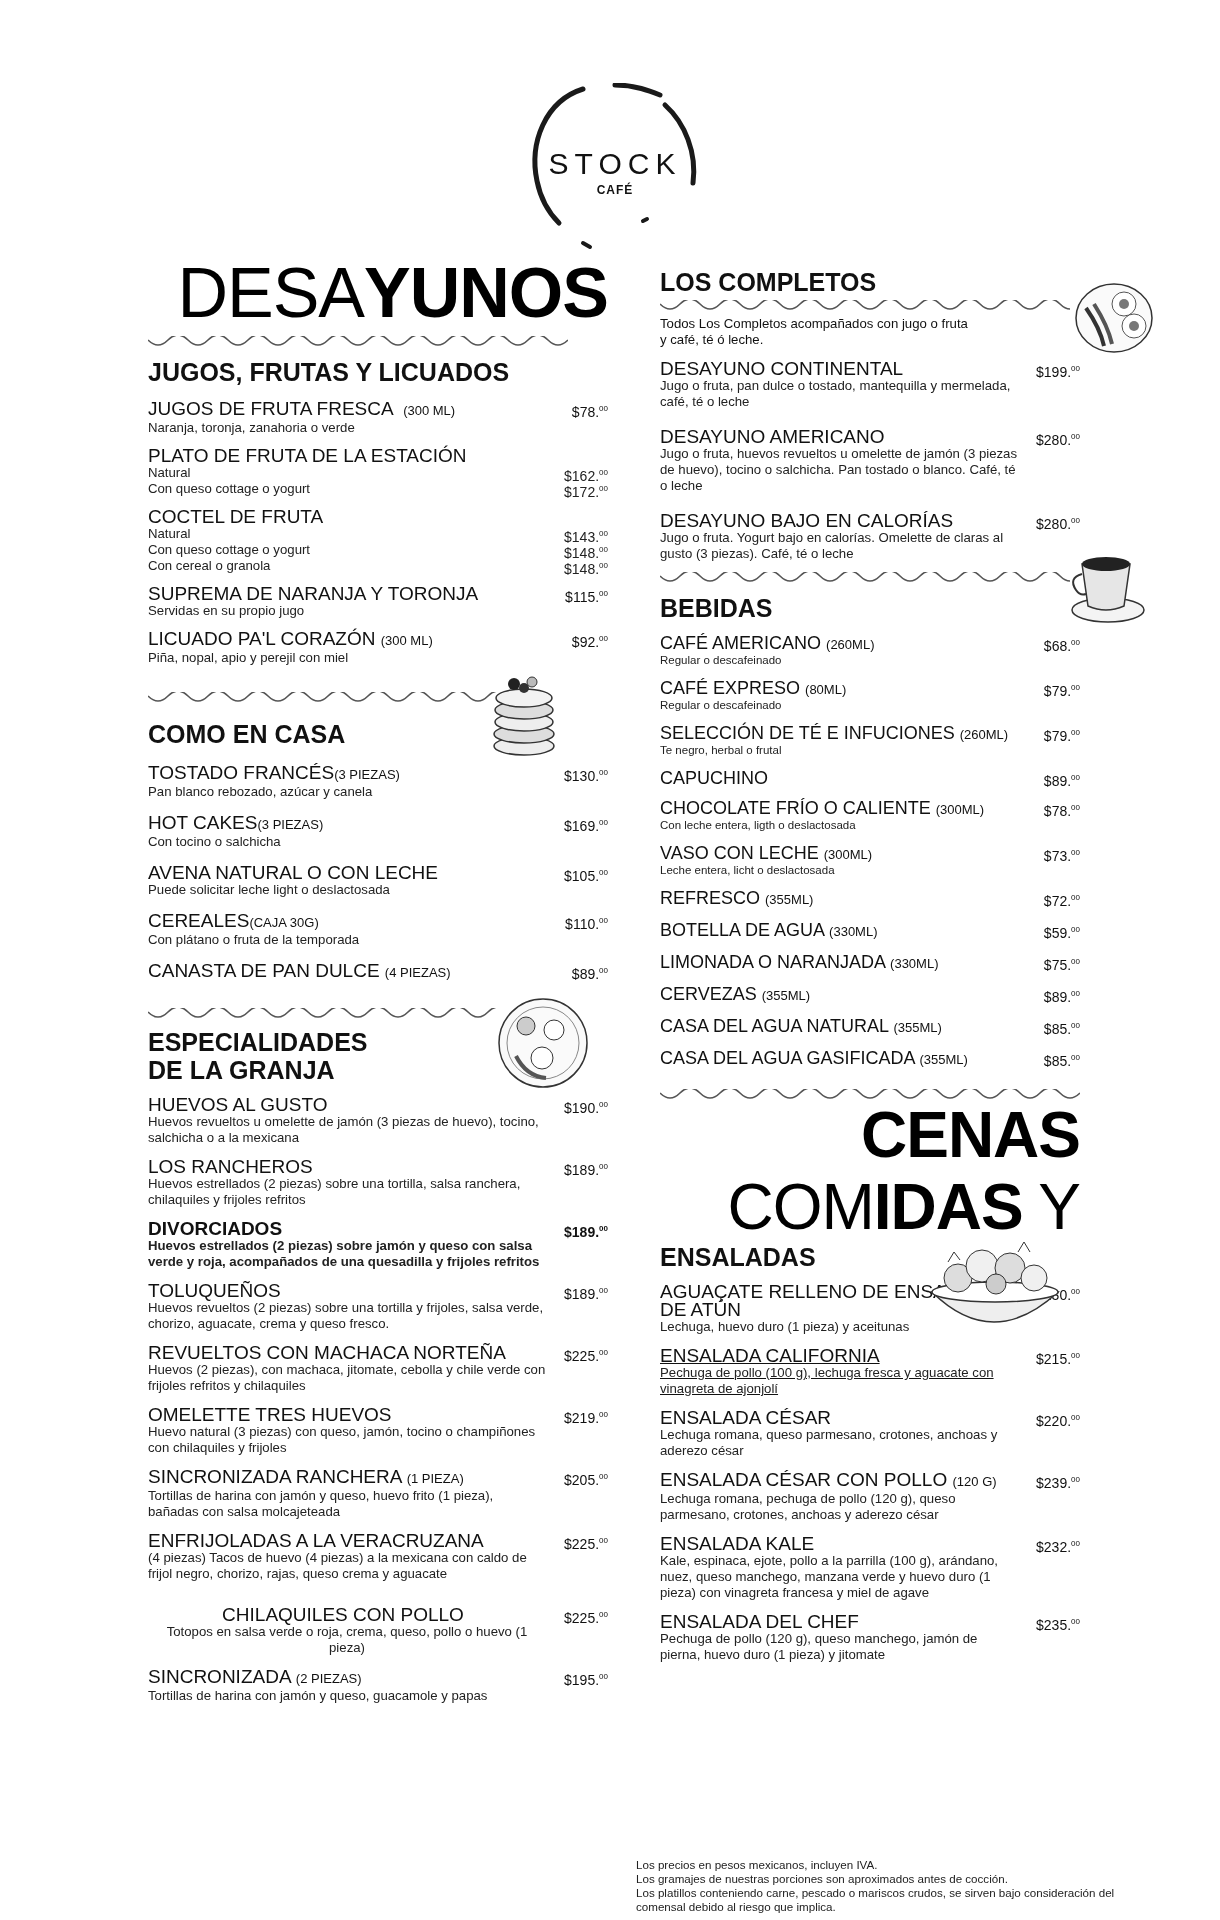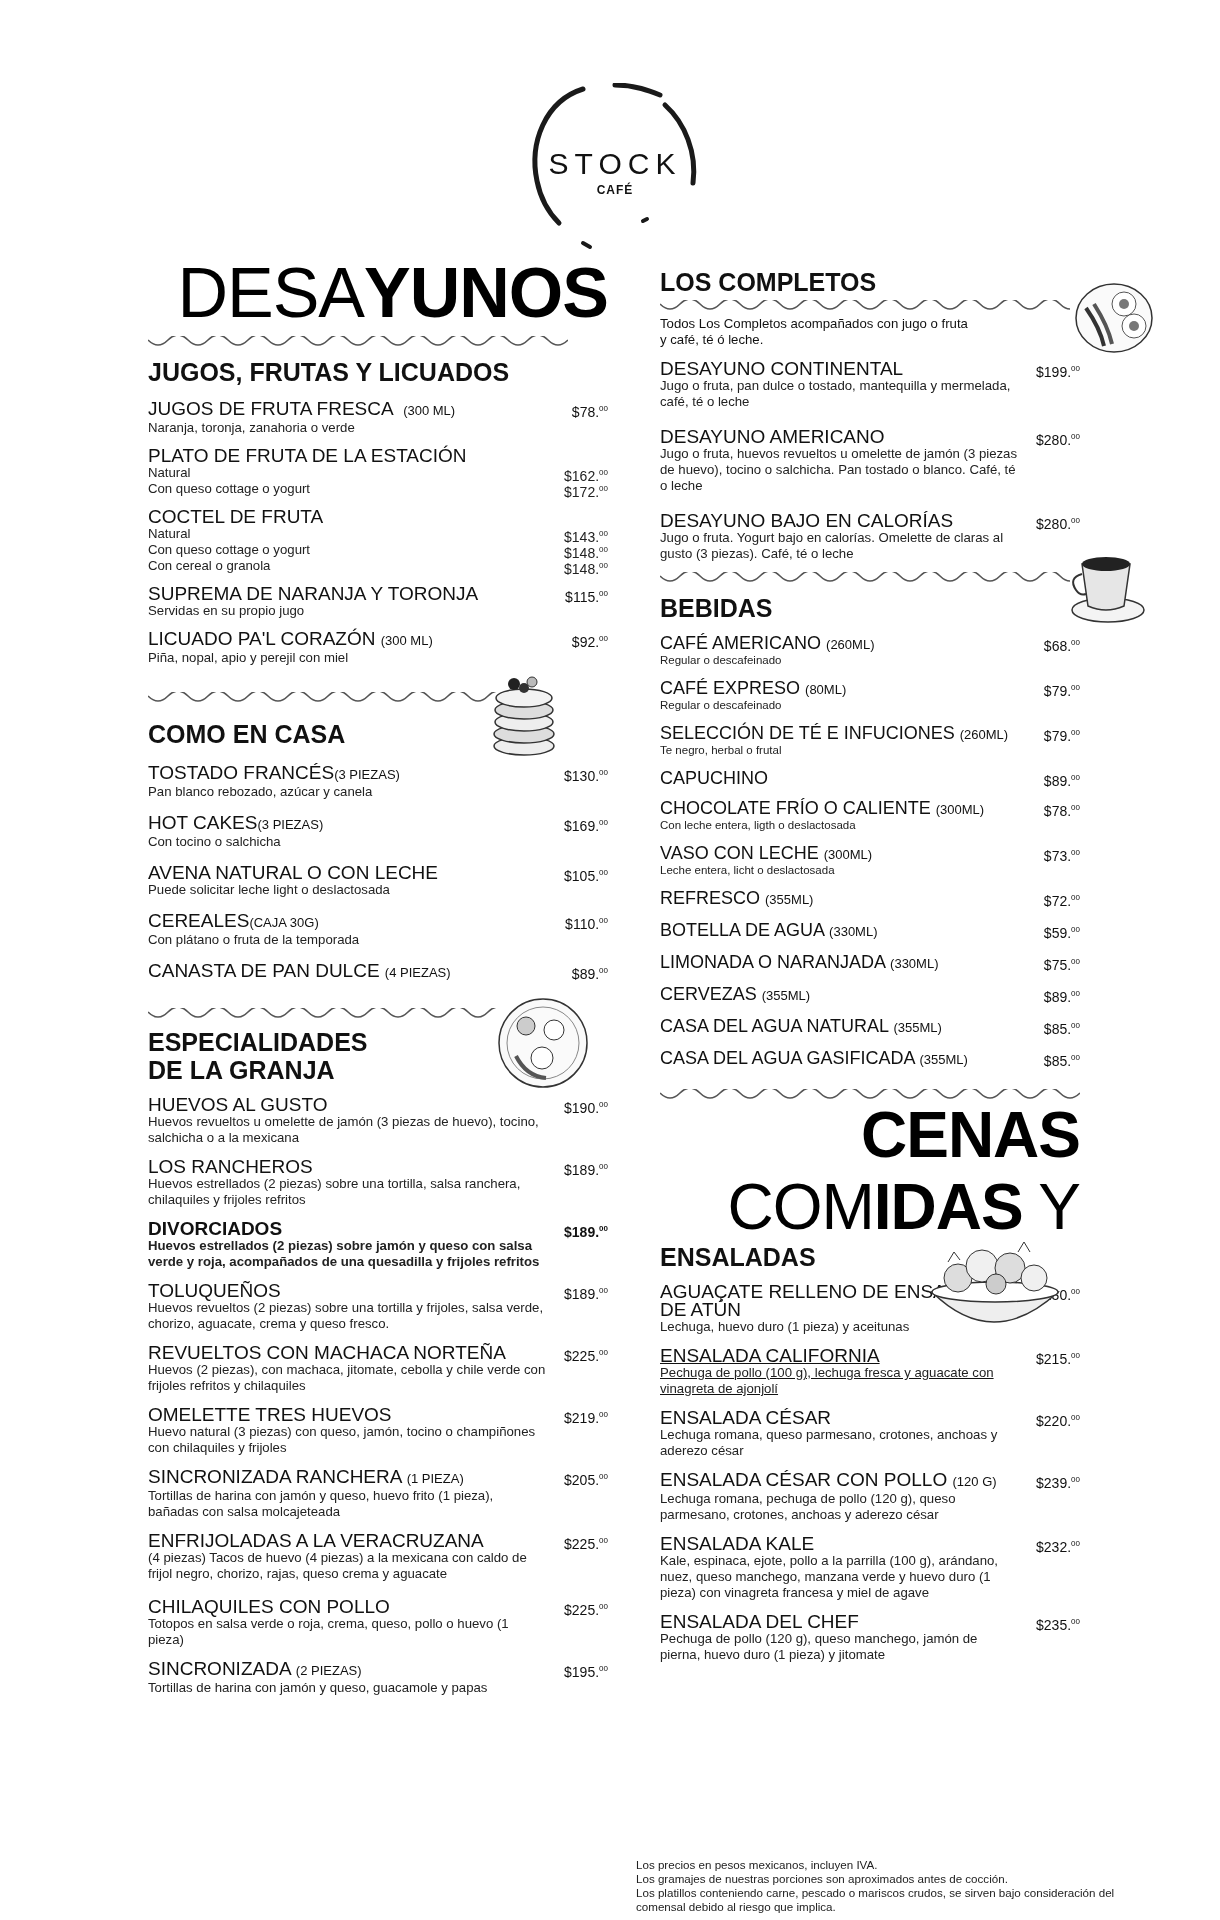--- a/index.html
+++ b/index.html
@@ -160,21 +160,21 @@
       <div class="item" style="margin-top: 12px;">
         <div class="name"><span>SINCRONIZADA RANCHERA</span> <span class="qty">(1 pieza)</span></div>
         <div class="price"><span>$205.</span><sup>00</sup></div>
         <div class="desc">Tortillas de harina con jamón y queso, huevo frito (1 pieza), bañadas con salsa molcajeteada</div>
       </div>
       <div class="item" style="margin-top: 12px;">
         <div class="name"><span>ENFRIJOLADAS A LA VERACRUZANA</span></div>
         <div class="price"><span>$225.</span><sup>00</sup></div>
         <div class="desc">(4 piezas) Tacos de huevo (4 piezas) a la mexicana con caldo de frijol negro, chorizo, rajas, queso crema y aguacate</div>
       </div>
-      <div class="item" style="margin-top: 16px;">
+      <div class="item" style="margin-top: 24px; text-align: center;">
         <div class="name"><span>CHILAQUILES CON POLLO</span></div>
         <div class="price"><span>$225.</span><sup>00</sup></div>
         <div class="desc">Totopos en salsa verde o roja, crema, queso, pollo o huevo (1 pieza)</div>
       </div>
       <div class="item" style="margin-top: 12px;">
         <div class="name"><span>SINCRONIZADA</span> <span class="qty">(2 piezas)</span></div>
         <div class="price"><span>$195.</span><sup>00</sup></div>
         <div class="desc">Tortillas de harina con jamón y queso,  guacamole y papas</div>
       </div>
     </div>

